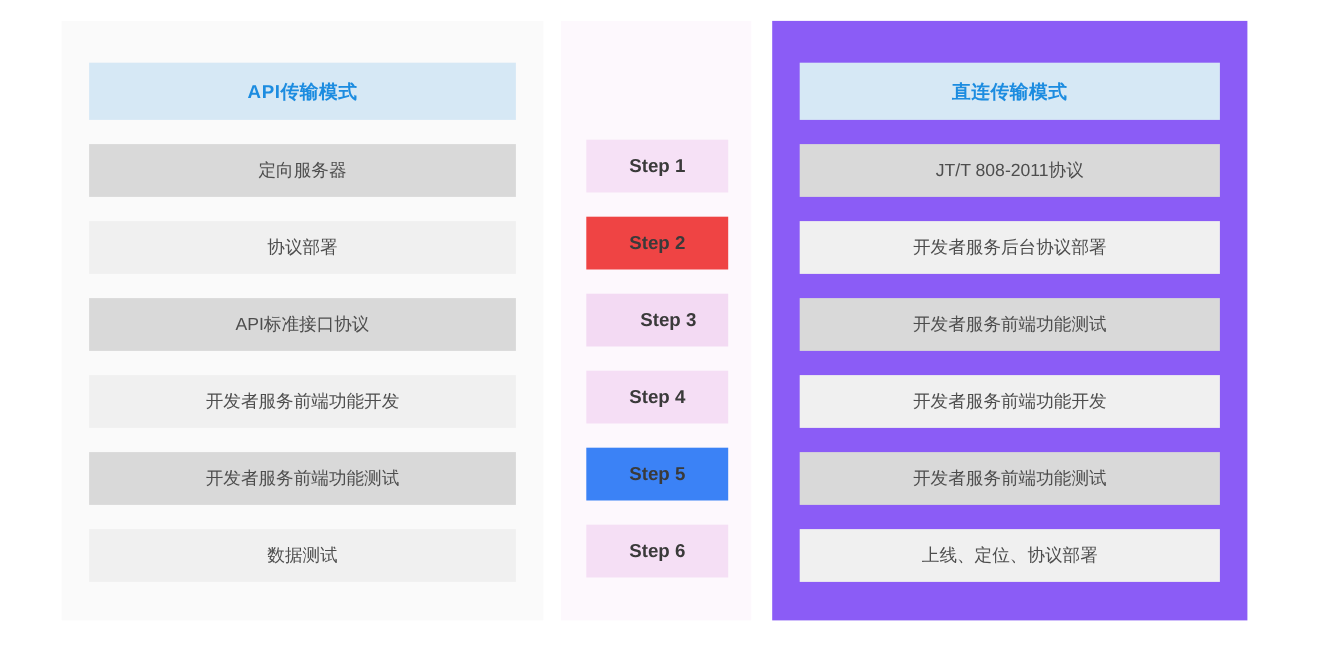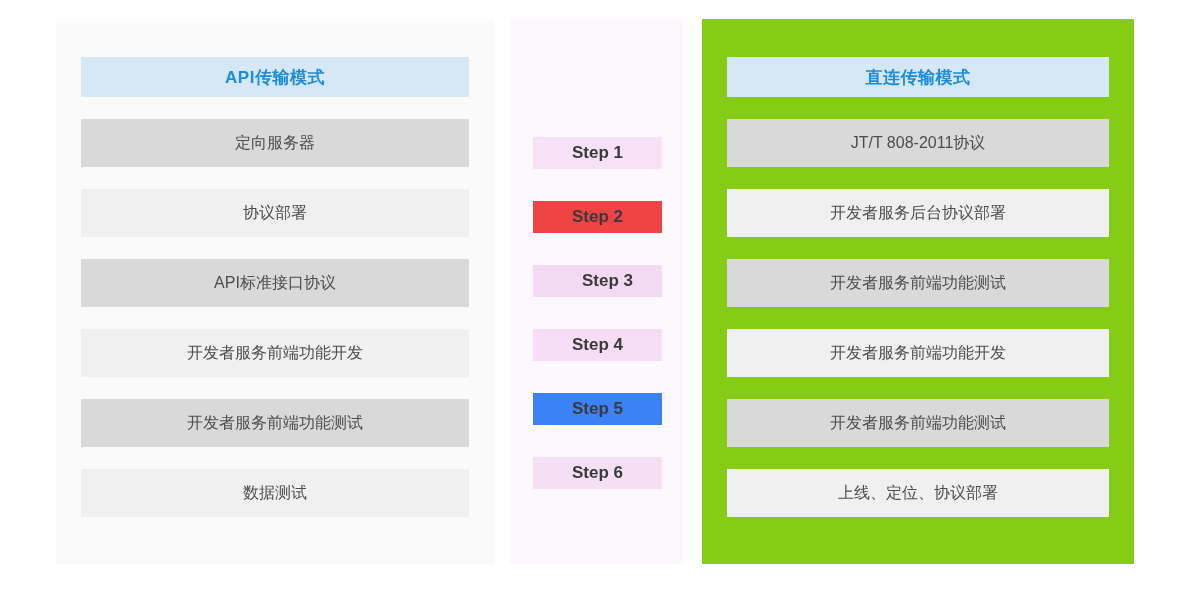--- a/index.html
+++ b/index.html
@@ -12,26 +12,26 @@
     font-family: "Liberation Sans", "DejaVu Sans", sans-serif;
     overflow: hidden;
   }
   .panel {
     position: absolute;
     top: 19px;
     height: 545px;
   }
   .panel-left  { left: 56px;  width: 438px; background: #fafafa; }
   .panel-mid   { left: 510px; width: 173px; background: #fdf8fd; }
-  .panel-right { left: 702px; width: 432px; background: #84cc16; }
+  .panel-right { left: 702px; width: 432px; background: #8b5cf6; }
 
   .col { padding: 38px 25px 0 25px; }
 
   .col-header {
-    height: 40px;
+    height: 52px;
     background: #d6e8f5;
     color: #1c8ce0;
     font-size: 17px;
     font-weight: bold;
     display: flex;
     align-items: center;
     justify-content: center;
     letter-spacing: 0.5px;
   }
 
@@ -43,22 +43,22 @@
     display: flex;
     align-items: center;
     justify-content: center;
   }
   .rows .row:nth-child(odd)  { background: #d9d9d9; }
   .rows .row:nth-child(even) { background: #f0f0f0; }
 
   .steps { padding: 38px 21px 0 23px; }
   .step-spacer { height: 48px; }
   .step {
-    height: 32px;
-    margin-top: 32px;
+    height: 48px;
+    margin-top: 22px;
     color: #3a3a3a;
     font-size: 17px;
     font-weight: bold;
     display: flex;
     align-items: center;
     justify-content: center;
     background: #f5dff5;
   }
   .steps .step:nth-of-type(1) { background: #f8eaf8; }
   .steps .step:nth-of-type(2) { background: #f6e1f6; }

